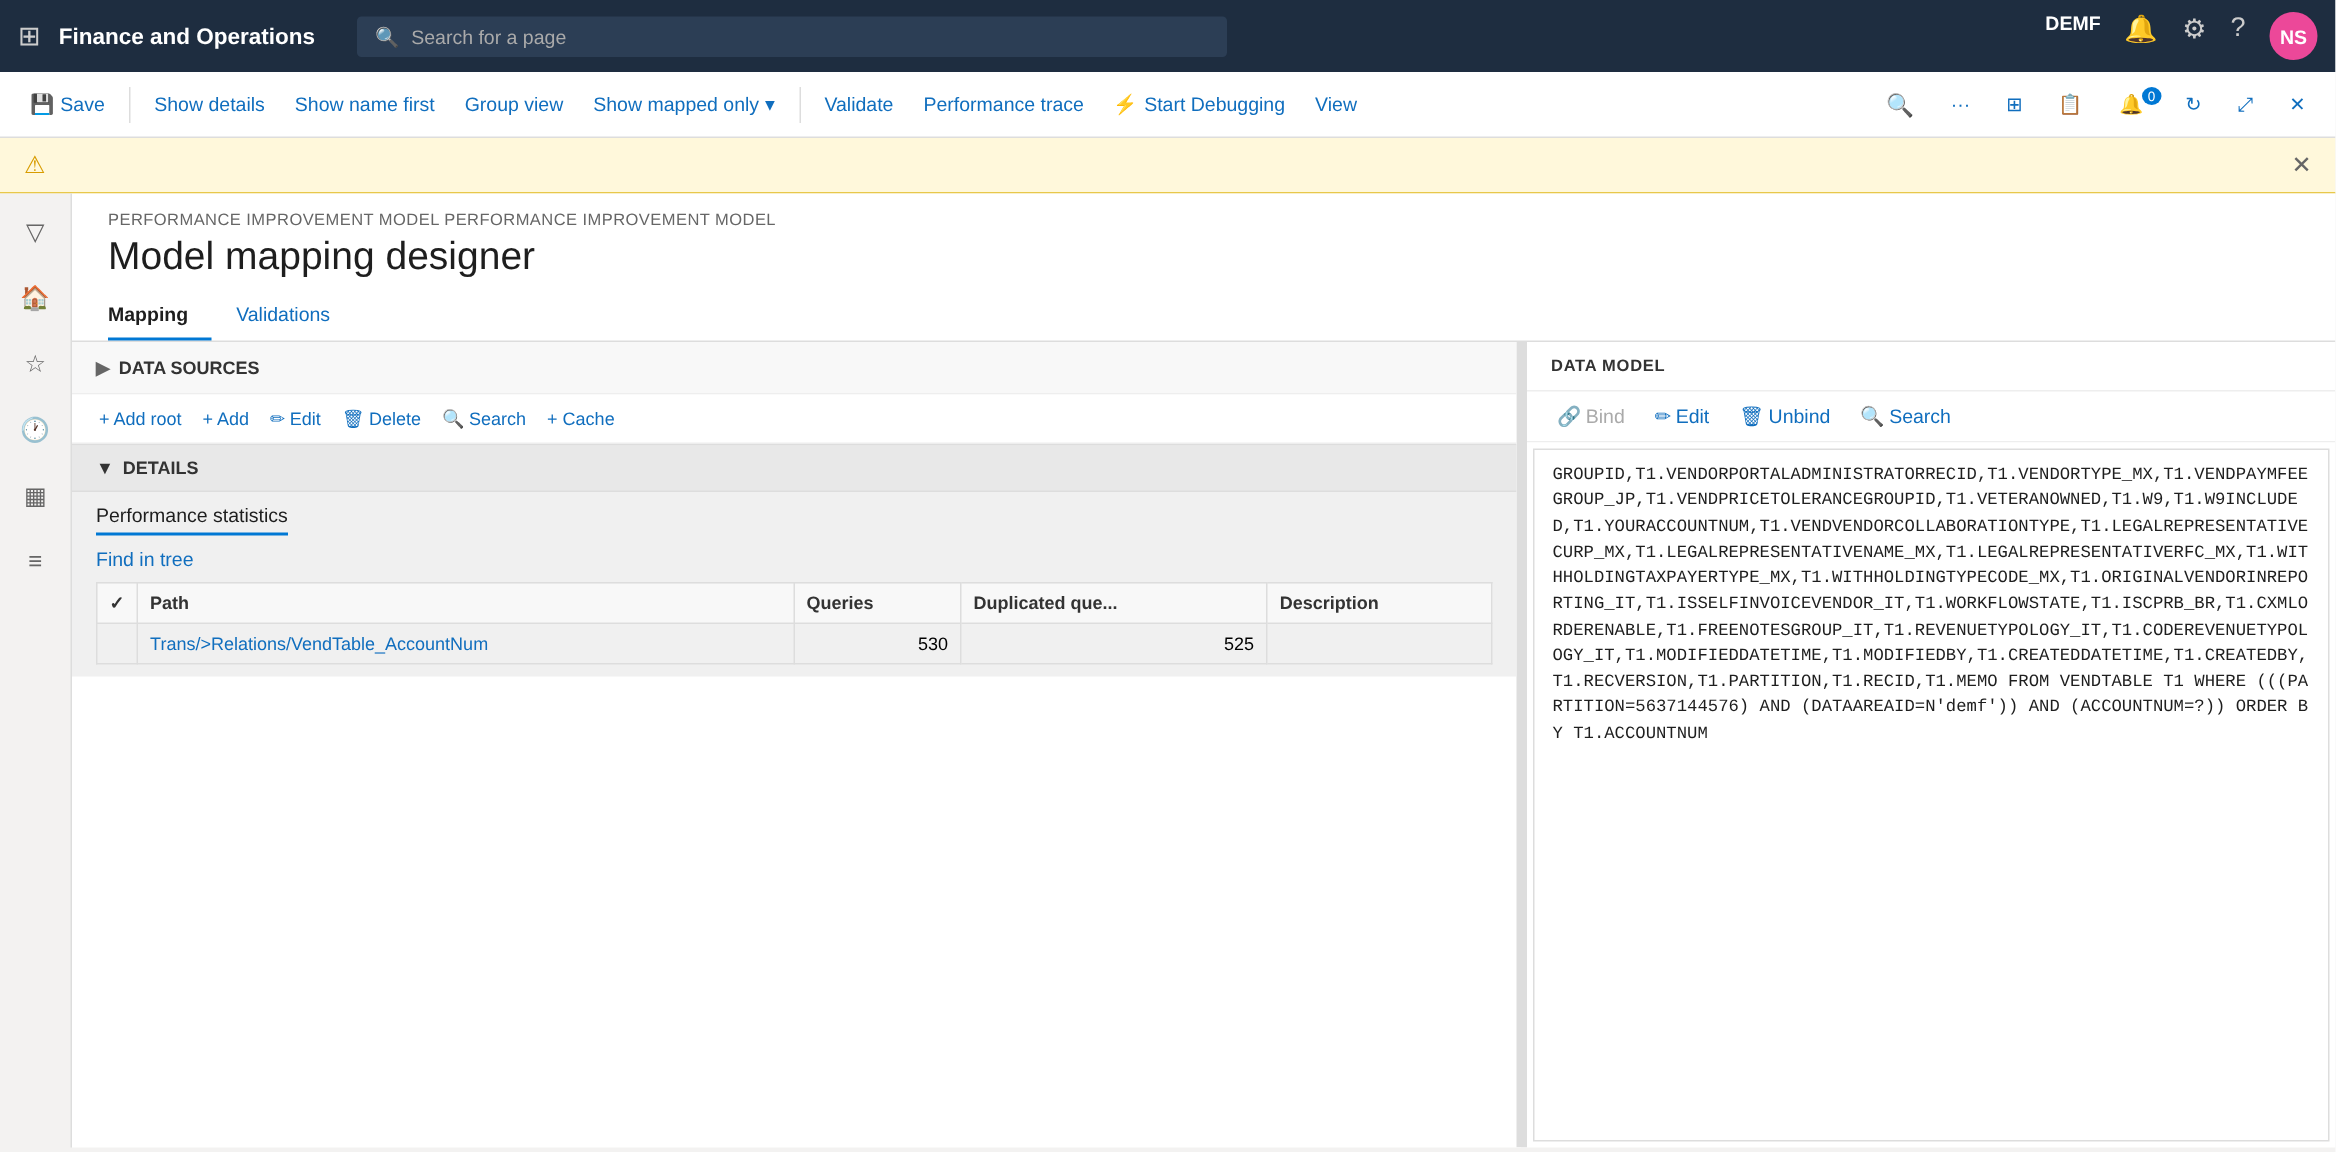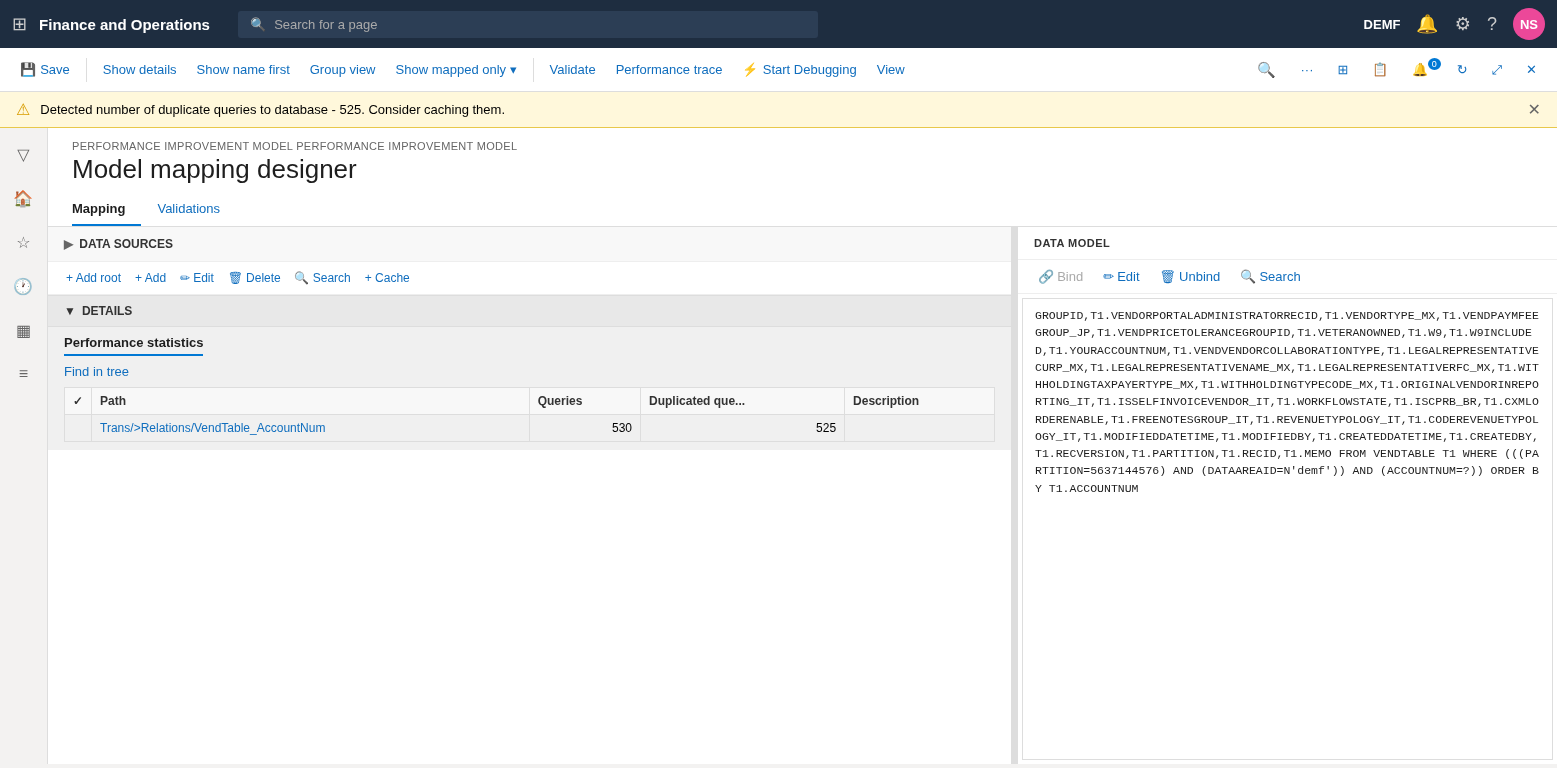--- a/index.html
+++ b/index.html
@@ -26,21 +26,20 @@
       border-radius: 3px;
       padding: 6px 12px;
       gap: 8px;
       color: #aaa;
       font-size: 13px;
     }
     .search-bar .search-icon { color: #aaa; }
     .top-nav-right {
       margin-left: auto;
       display: flex;
-      align-items: center;
       gap: 16px;
       color: white;
     }
     .top-nav-right .env-label { font-size: 13px; font-weight: 600; }
     .top-nav-right .icon-btn { font-size: 18px; cursor: pointer; color: #ccc; }
     .avatar { width: 32px; height: 32px; border-radius: 50%; background: #ec4899; color: white; display: flex; align-items: center; justify-content: center; font-size: 13px; font-weight: 600; }
 
     
     .toolbar {
       display: flex;
@@ -403,21 +402,20 @@
       🔔<sup style="background:#0078d4;color:white;border-radius:50%;padding:1px 4px;font-size:9px;position:absolute;top:0;right:0;">0</sup>
     </span>
     <span class="toolbar-btn">↻</span>
     <span class="toolbar-btn">⤢</span>
     <span class="toolbar-btn">✕</span>
   </div>
 </div>
 
 <div class="warning-banner">
   <span class="warning-icon">⚠</span>
-  <span>Detected number of duplicate queries to database - 525. Consider caching them.</span>
   <span class="warning-close">✕</span>
 </div>
 
 <div class="main-layout">
 
   <div class="side-icons">
     <div class="side-icon">▽</div>
     <div class="side-icon">🏠</div>
     <div class="side-icon">☆</div>
     <div class="side-icon">🕐</div>
@@ -464,21 +462,21 @@
           <button class="ds-btn">+ Cache</button>
         </div>
 
         <div class="details-section">
           <div class="details-header">
             <span>▼</span>
             <span>DETAILS</span>
           </div>
           
           <div style="padding: 8px 16px 0; display:inline-flex; flex-direction:column;">
-            <span style="font-size:13px;color:#1e1e1e;font-weight:700;padding-bottom:4px;border-bottom:2px solid #0078d4;cursor:pointer;">Performance statistics</span>
+            <span style="font-size:13px;color:#1e1e1e;font-weight:400;padding-bottom:4px;border-bottom:2px solid #0078d4;cursor:pointer;">Performance statistics</span>
           </div>
 
           <div class="find-in-tree">Find in tree</div>
 
           
           <div class="table-container">
             <table class="perf-table">
               <thead>
                 <tr>
                   <th class="check-col">✓</th>

